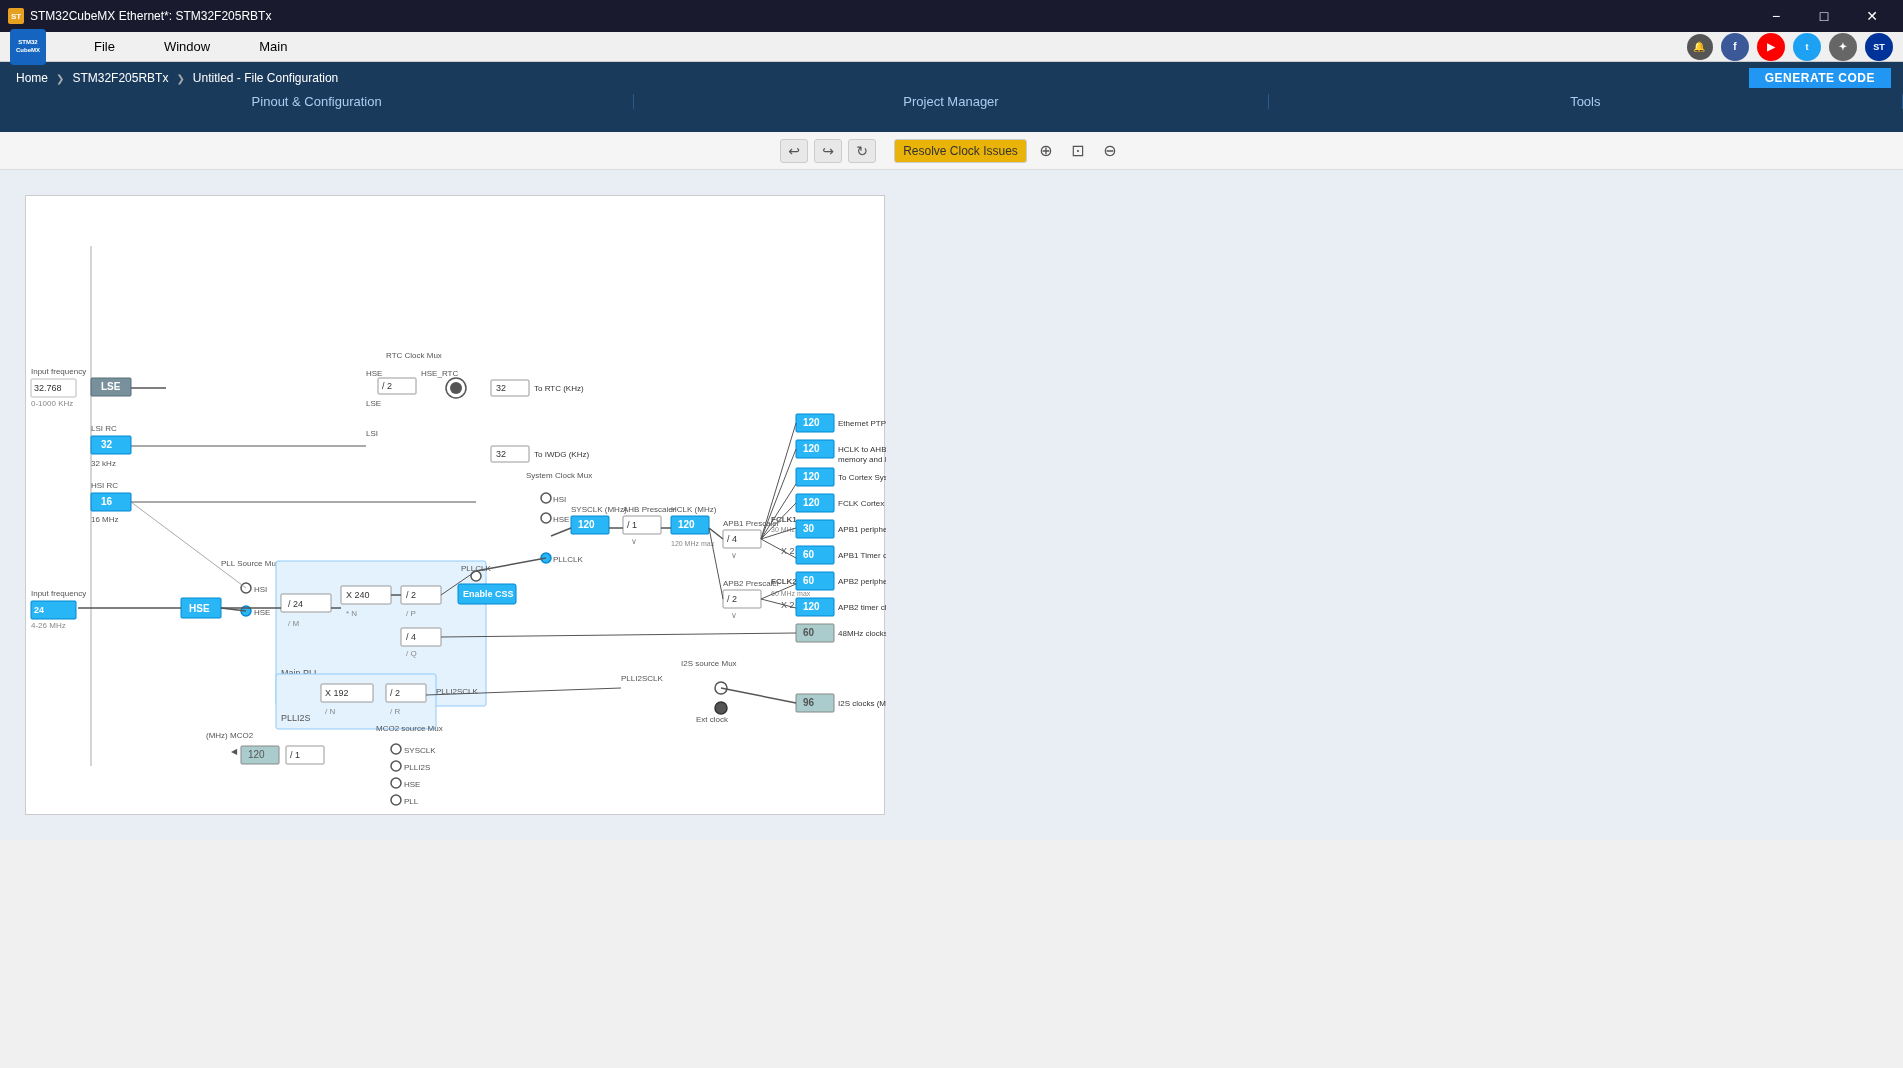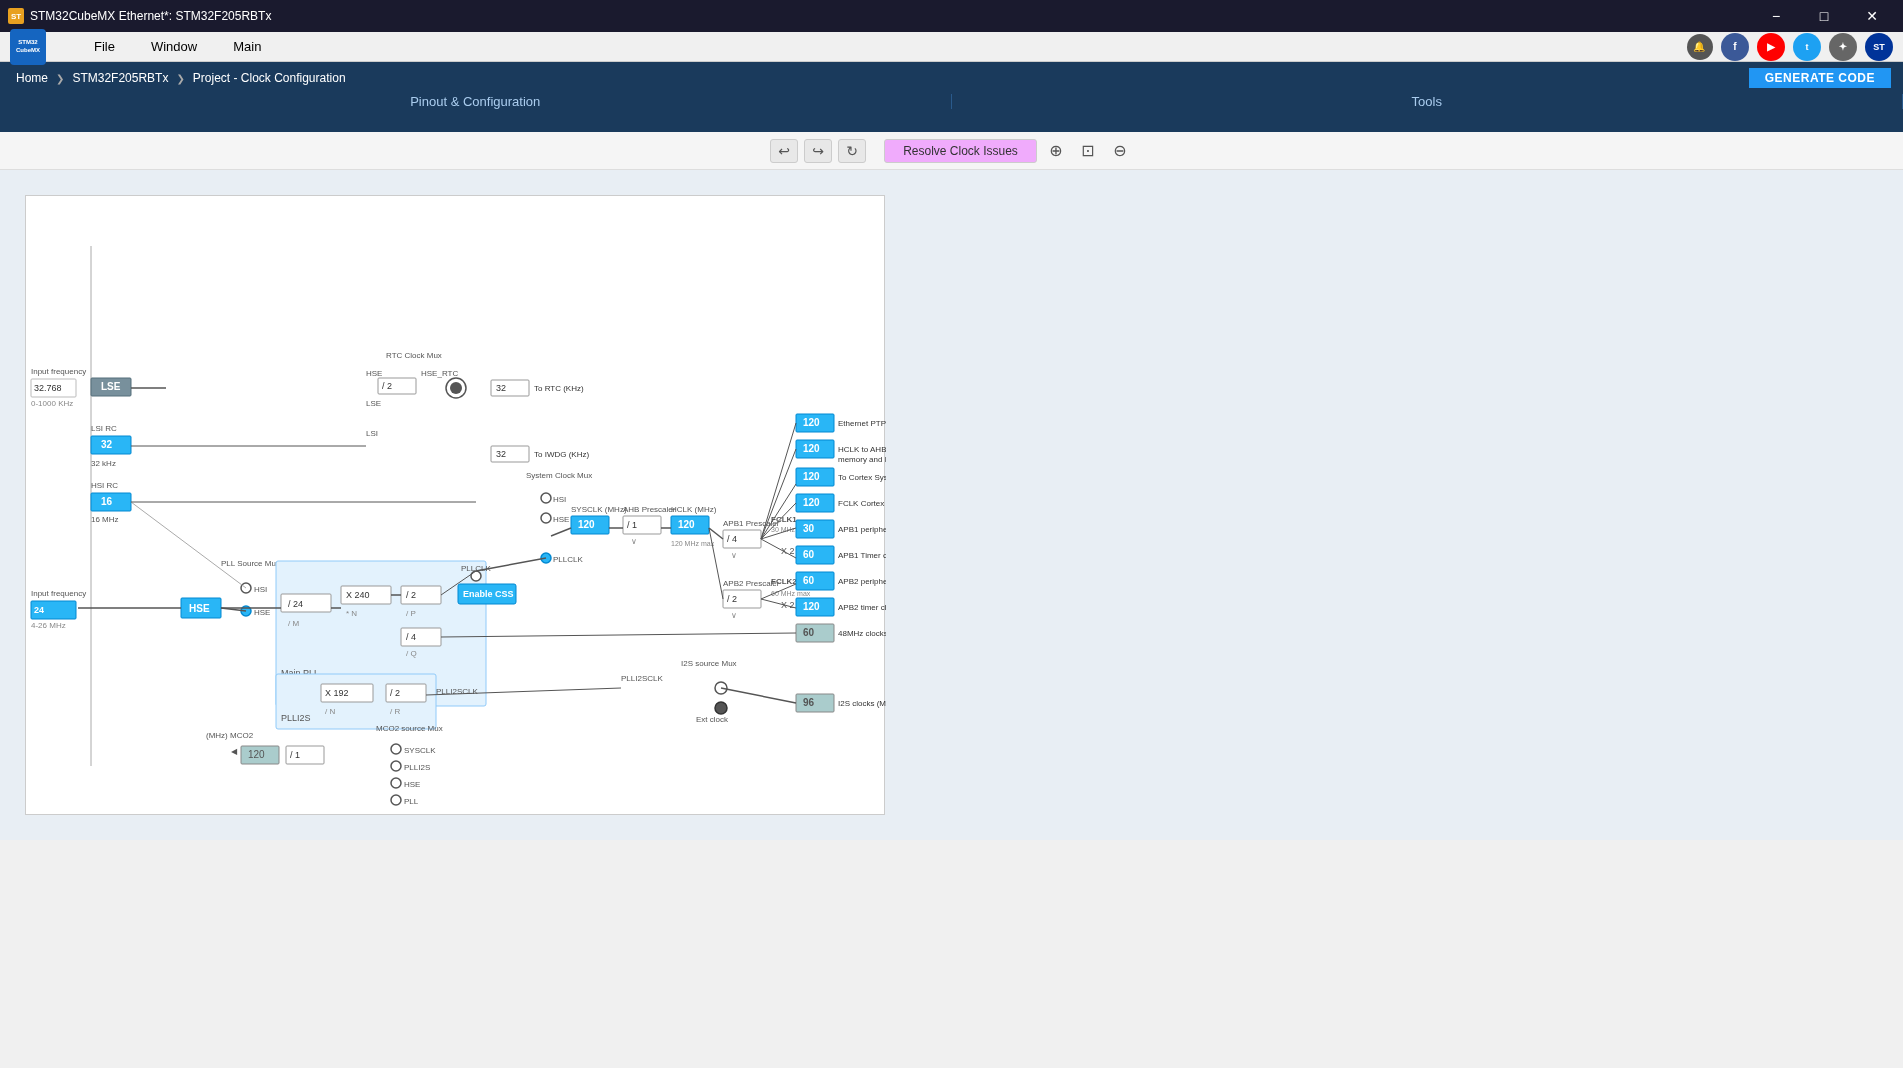--- a/index.html
+++ b/index.html
@@ -25,21 +25,21 @@
       background: #f0f0f0;
       height: 30px;
       display: flex;
       align-items: center;
       padding: 0 10px;
       border-bottom: 1px solid #ccc;
       gap: 20px;
     }
     #menu-bar .logo { display: flex; align-items: center; gap: 4px; }
     #menu-bar .logo-icon { width: 36px; height: 36px; background: #1565c0; border-radius: 4px; display: flex; align-items: center; justify-content: center; color: white; font-size: 7px; font-weight: bold; line-height: 1.2; text-align: center; }
-    #menu-bar .menu-items { display: flex; gap: 20px; margin-left: 20px; }
+    #menu-bar .menu-items { display: flex; gap: 33px; margin-left: 20px; }
     #menu-bar .menu-item { cursor: pointer; padding: 4px 8px; font-size: 13px; }
     #menu-bar .social-icons { margin-left: auto; display: flex; align-items: center; gap: 8px; }
     #menu-bar .social-icon { width: 28px; height: 28px; border-radius: 50%; display: flex; align-items: center; justify-content: center; font-size: 12px; font-weight: bold; cursor: pointer; }
     .fb-icon { background: #3b5998; color: white; }
     .yt-icon { background: #ff0000; color: white; }
     .tw-icon { background: #1da1f2; color: white; }
     .net-icon { background: #666; color: white; }
     .st-icon { background: #003399; color: white; }
 
     
@@ -100,22 +100,22 @@
       gap: 6px;
       border-bottom: 1px solid #ddd;
     }
     .toolbar-btn {
       width: 28px; height: 24px;
       display: flex; align-items: center; justify-content: center;
       background: #e8e8e8; border: 1px solid #ccc; border-radius: 3px;
       cursor: pointer; font-size: 14px; color: #555;
     }
     .resolve-btn {
-      padding: 4px 18px;
-      background: #f0abfc;
+      padding: 4px 8px;
+      background: #eab308;
       border: 1px solid #ccc;
       border-radius: 3px;
       cursor: pointer;
       font-size: 12px;
       color: #333;
       margin-left: 12px;
     }
     .zoom-btn {
       width: 26px; height: 26px;
       display: flex; align-items: center; justify-content: center;
@@ -184,26 +184,27 @@
     <div class="social-icon net-icon" style="font-size:10px">✦</div>
     <div class="social-icon st-icon" style="font-size:9px;font-weight:bold">ST</div>
   </div>
 </div>
 
 <div id="breadcrumb">
   <span class="bc-item">Home</span>
   <span class="bc-arrow">❯</span>
   <span class="bc-item">STM32F205RBTx</span>
   <span class="bc-arrow">❯</span>
-  <span class="bc-item bc-active">Project - Clock Configuration</span>
+  <span class="bc-item bc-active">Untitled - File Configuration</span>
   <button class="gen-code-btn">GENERATE CODE</button>
 </div>
 
 <div id="tab-bar">
   <div class="tab-item">Pinout &amp; Configuration</div>
+  <div class="tab-item">Project Manager</div>
   <div class="tab-item">Tools</div>
 </div>
 
 <div id="toolbar">
   <div class="toolbar-btn">↩</div>
   <div class="toolbar-btn">↪</div>
   <div class="toolbar-btn">↻</div>
   <button class="resolve-btn">Resolve Clock Issues</button>
   <div class="zoom-btn">⊕</div>
   <div class="zoom-btn">⊡</div>

